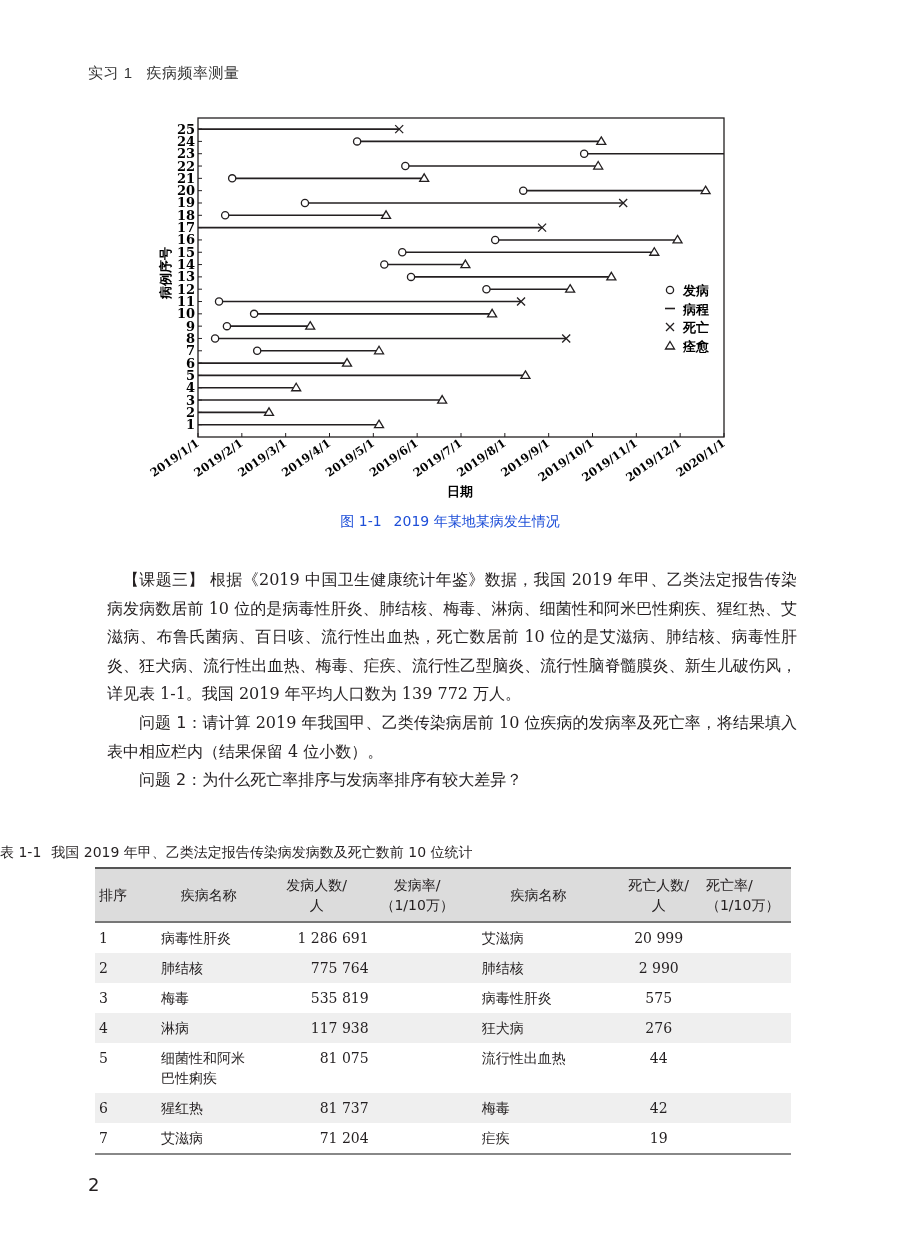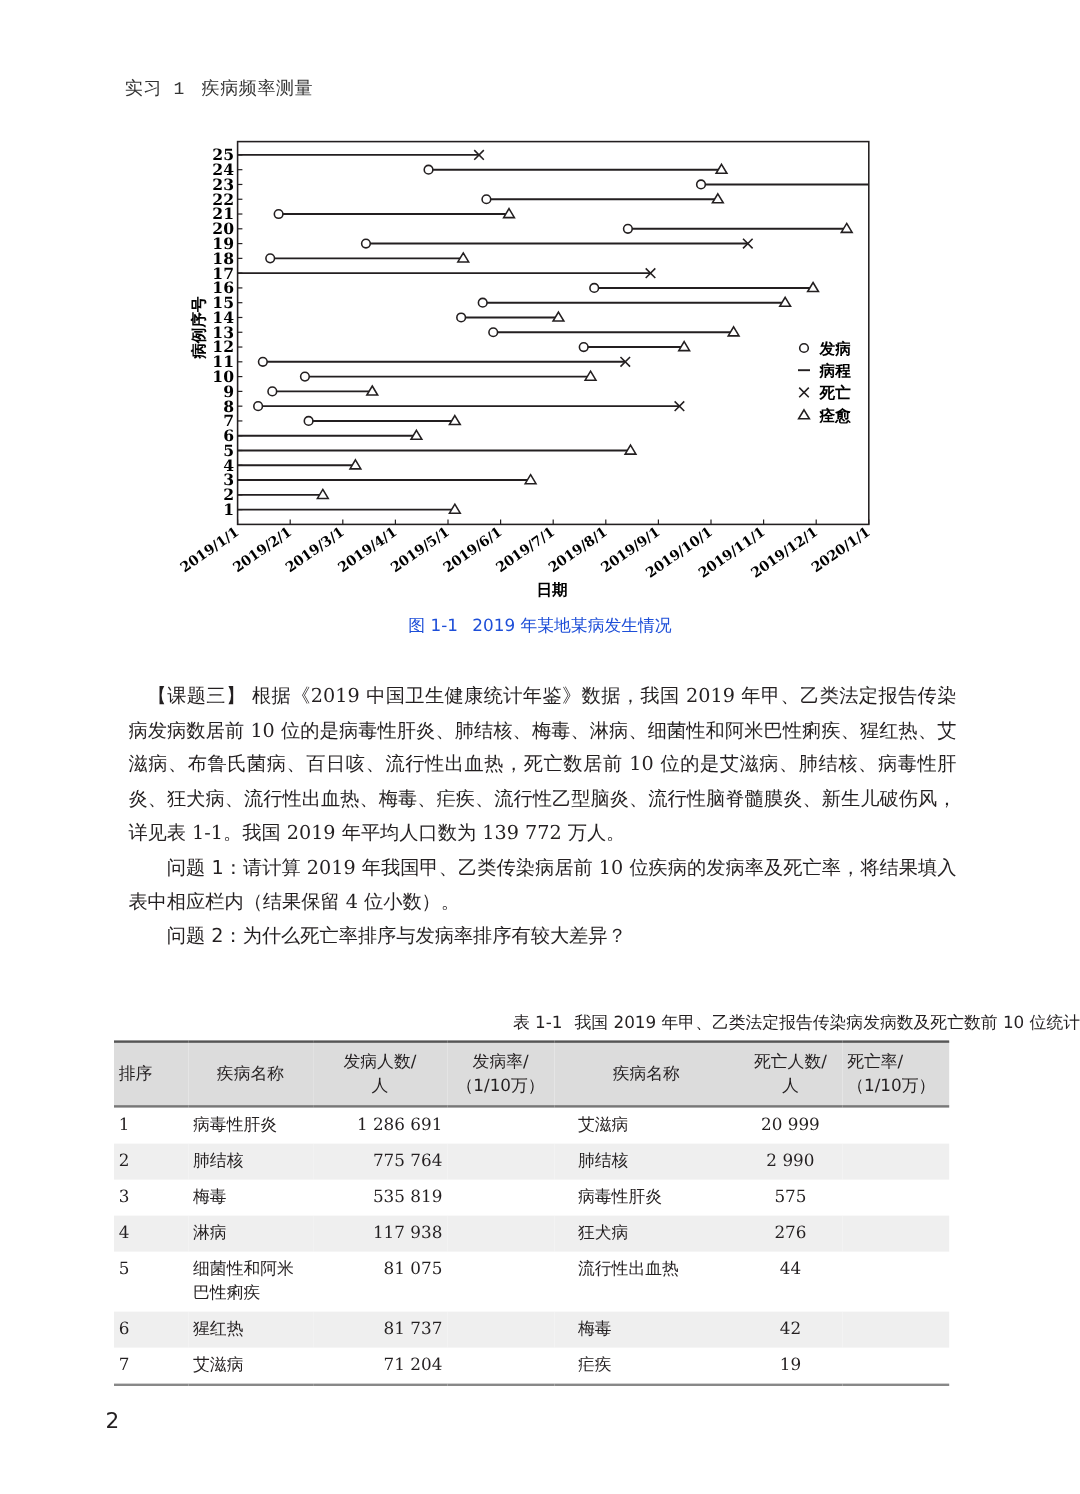--- a/index.html
+++ b/index.html
@@ -1,29 +1,29 @@
 <!DOCTYPE html>
 <html><head>
 <meta charset="utf-8">
 <style>
   html, body { margin: 0; padding: 0; background: #ffffff; }
   body { width: 900px; height: 1245px; position: relative; overflow: hidden;
          font-family: "DejaVu Serif", "Liberation Serif", serif; color: #231f20; }
-  .running-head { position: absolute; left: 88px; top: 64px; font-family: Liberation Mono, monospace;
-                  font-size: 15px; color: #333; letter-spacing: 0.5px; margin-left: 16px; }
+  .running-head { position: absolute; left: 88px; top: 64px; font-family: Liberation Sans, sans-serif;
+                  font-size: 15px; color: #333; letter-spacing: 0.5px; }
   .running-head .gap { display: inline-block; width: 14px; }
   #chart { position: absolute; left: 140px; top: 115px; }
   .fig-caption { position: absolute; left: 0; width: 900px; top: 513px; text-align: center;
                  font-family: "DejaVu Sans", "Liberation Sans", sans-serif; font-size: 14px; color: #1d4ed8; }
   .fig-caption .gap { display: inline-block; width: 12px; }
   .body-text { position: absolute; left: 107px; top: 566px; width: 690px; font-size: 16px; line-height: 28.6px; }
   .body-text p { margin: 0; text-align: justify; text-indent: 2em; }
   .q-label { font-family: "DejaVu Sans", "Liberation Sans", sans-serif; }
   .topic-label { font-family: "DejaVu Sans", "Liberation Sans", sans-serif; margin-left: -1em; }
-  .table-title { position: absolute; left: 0; width: 900px; top: 844px; text-align: right;
+  .table-title { position: absolute; left: 0; width: 900px; top: 844px; text-align: left;
                  font-family: "DejaVu Sans", "Liberation Sans", sans-serif; font-size: 14px; color: #231f20; }
   .table-title .gap { display: inline-block; width: 10px; }
   table.stats { position: absolute; left: 95px; top: 867px; width: 696px; border-collapse: collapse; font-size: 14px; }
   table.stats thead tr { background: #dcdcdc; border-top: 2px solid #555; border-bottom: 2px solid #777; }
   table.stats th { font-family: "DejaVu Sans", "Liberation Sans", sans-serif; font-weight: normal; font-size: 14px;
                    padding: 6px 4px; line-height: 20px; height: 40px; vertical-align: middle; }
   table.stats td { padding: 5px 4px; line-height: 20px; vertical-align: top; }
   table.stats tbody tr:nth-child(even) { background: #efefef; }
   table.stats tbody tr:last-child { border-bottom: 2px solid #888; }
   .c-rank { width: 55px; text-align: left; }

